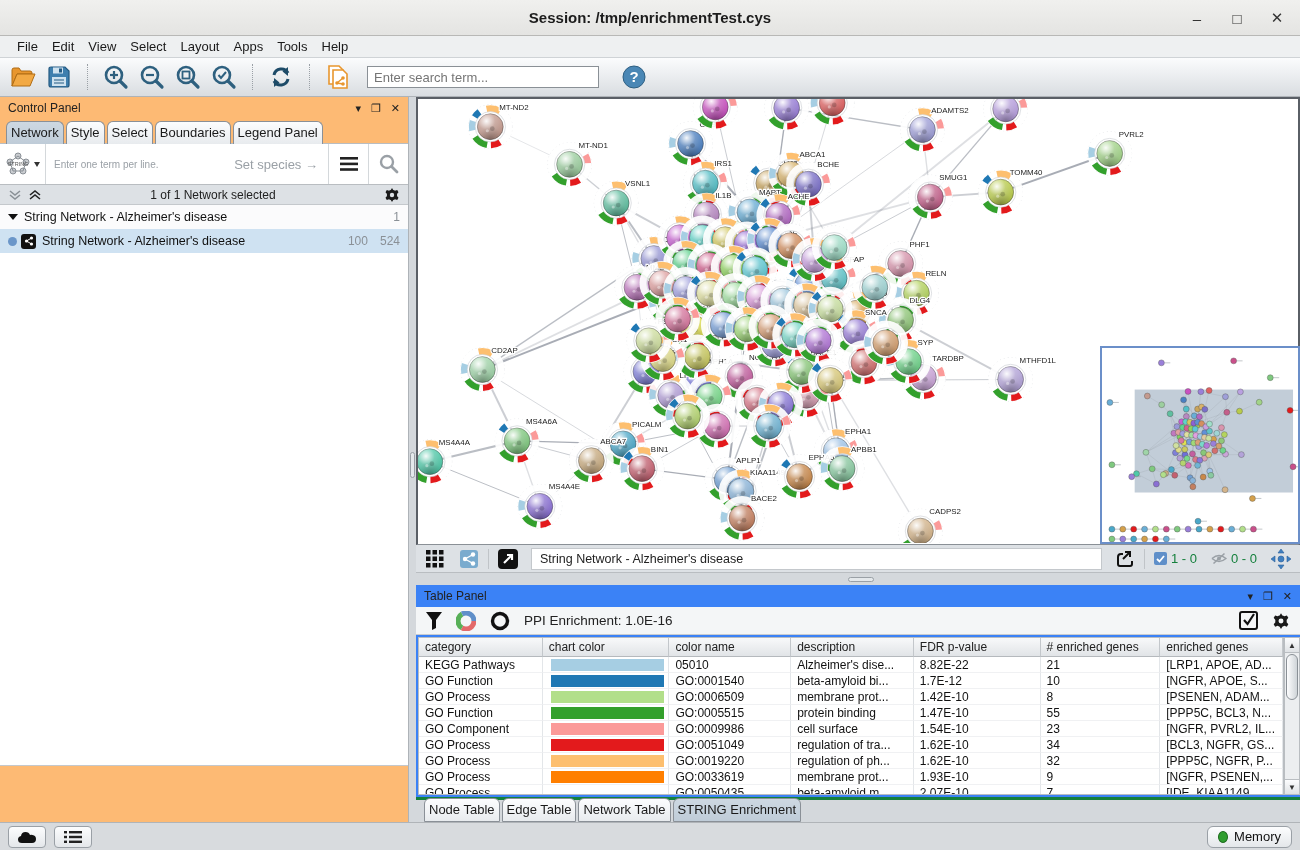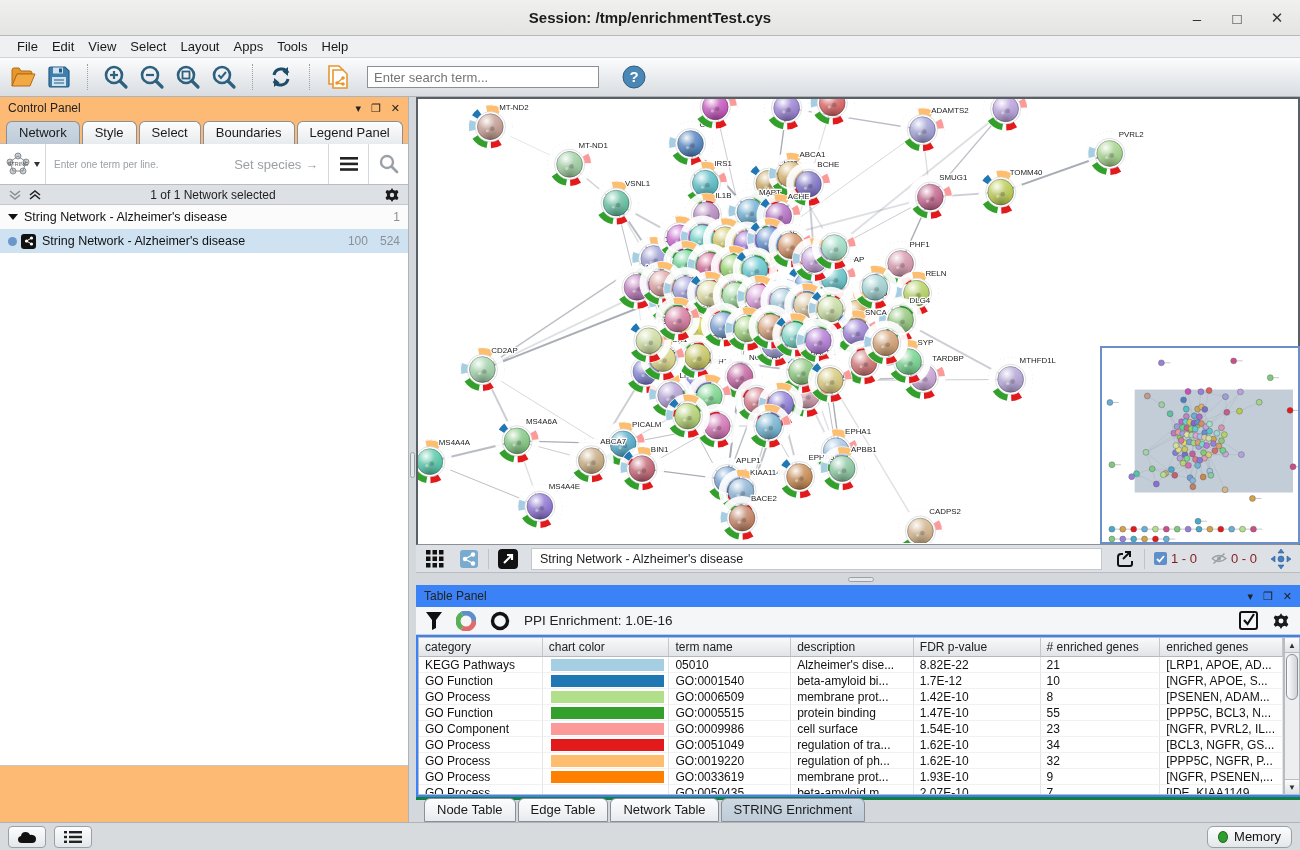--- a/index.html
+++ b/index.html
@@ -31,21 +31,21 @@
     font-size:13px; padding:0 6px; color:#333; font-family:"Liberation Sans",sans-serif; }
   .help-btn { margin-left:14px; }
 
   
   .control-panel { position:absolute; left:0; top:97px; width:409px; height:725px;
     background:#fdba74; border-right:1px solid #aeb3b8; }
   .panel-head { height:22px; display:flex; align-items:center; padding:0 8px; font-size:12px; color:#222; }
   .panel-head .spacer { flex:1; }
   .panel-head .ph-btn { font-size:11px; color:#222; margin-left:10px; }
   .cp-tabs { height:24px; display:flex; align-items:flex-end; padding-left:6px; gap:2px; }
-  .tab { font-size:13px; color:#1a1a1a; padding:3px 12px 4px;
+  .tab { font-size:13px; color:#1a1a1a; padding:3px 4px 4px;
     border:1px solid #8a9097; border-bottom:none; border-radius:6px 6px 0 0;
     background:linear-gradient(#fcfdfe,#e8ebee); position:relative; top:1px; }
   .tab.sel { background:linear-gradient(#cdd8e2,#bfccd8); }
   .string-search { height:42px; background:#fff; border-top:1px solid #b9bdc1; border-bottom:1px solid #b9bdc1;
     display:flex; align-items:center; }
   .string-logo { width:46px; height:100%; border-right:1px solid #d4d8db; display:flex; align-items:center; justify-content:center; gap:2px; }
   .ss-input { flex:1; border:none; outline:none; font-size:10px; color:#333; padding:0 8px;
     font-family:"Liberation Sans",sans-serif; }
   .ss-input::placeholder { color:#9aa0a6; }
   .set-species { font-size:13px; color:#9aa0a6; white-space:nowrap; margin-right:10px; }
@@ -70,21 +70,21 @@
   .network-view { position:absolute; left:416px; top:97px; width:884px; height:448px;
     background:#fff; border:2px solid #5a5f66; border-bottom:1px solid #8a9096; }
   .network-view svg { display:block; }
   .overview { position:absolute; left:682px; top:247px; width:200px; height:198px;
     background:#fff; border:2px solid #6b8fc9; }
 
   .net-toolbar { position:absolute; left:416px; top:545px; width:884px; height:28px;
     background:#dde1e5; border-bottom:1px solid #b9bdc1; display:flex; align-items:center; padding:0 4px; gap:4px; }
   .nt-title { flex:1; height:22px; background:#fff; border:1px solid #c4c8cc; display:flex; align-items:center;
     padding:0 8px; font-size:12.5px; color:#222; margin:0 4px; }
-  .nt-ind { display:flex; align-items:center; gap:4px; font-size:13px; color:#7f1d1d; padding:0 5px; }
+  .nt-ind { display:flex; align-items:center; gap:4px; font-size:13px; color:#15803d; padding:0 5px; }
   .nt-sep { width:1px; height:20px; background:#c0c4c8; }
 
   
   .table-panel { position:absolute; left:416px; top:585px; width:884px; height:212px; background:#3b82f6; }
   .tp-toolbar { height:28px; background:#f4f6f7; display:flex; align-items:center; gap:14px; padding:0 10px;
     border-bottom:1px solid #c9ccd0; }
   .ppi { font-size:13.5px; color:#222; }
   .tp-right { margin-left:auto; display:flex; gap:14px; align-items:center; }
   .enrich-table { position:absolute; left:2px; top:52px; width:866px; height:158px; overflow:hidden; background:#fff; border:1px solid #b9bdc1; }
   .thead { display:flex; height:19px; }
@@ -2335,21 +2335,21 @@
         <svg width="18" height="18" viewBox="0 0 16 16">
             <path d="M8 1 L9.2 3 A5 5 0 0 1 11 3.8 L13.2 3 L14.5 5.2 L13 7 A5 5 0 0 1 13 9 L14.5 10.8 L13.2 13 L11 12.2 A5 5 0 0 1 9.2 13 L8 15 L6.8 13 A5 5 0 0 1 5 12.2 L2.8 13 L1.5 10.8 L3 9 A5 5 0 0 1 3 7 L1.5 5.2 L2.8 3 L5 3.8 A5 5 0 0 1 6.8 3 Z" fill="#1a1a1a"></path>
             <circle cx="8" cy="8" r="2.2" fill="#f4f6f7"></circle>
           </svg>
       </span>
     </div>
     <div class="enrich-table" id="enrich-table">
         <div class="thead">
           <div class="th" style="width: 124px;">category</div>
           <div class="th" style="width: 127px;">chart color</div>
-          <div class="th" style="width: 122px;">term name</div>
+          <div class="th" style="width: 122px;">color name</div>
           <div class="th" style="width: 123px;">description</div>
           <div class="th" style="width: 127px;">FDR p-value</div>
           <div class="th" style="width: 120px;"># enriched genes</div>
           <div class="th" style="width: 123px;">enriched genes</div>
         </div>
         <div class="trow">
           <div class="td" style="width: 124px;">KEGG Pathways</div>
           <div class="td" style="width: 127px;">
             <div class="swatch" style="background: rgb(166, 206, 227);"></div>
           </div>

